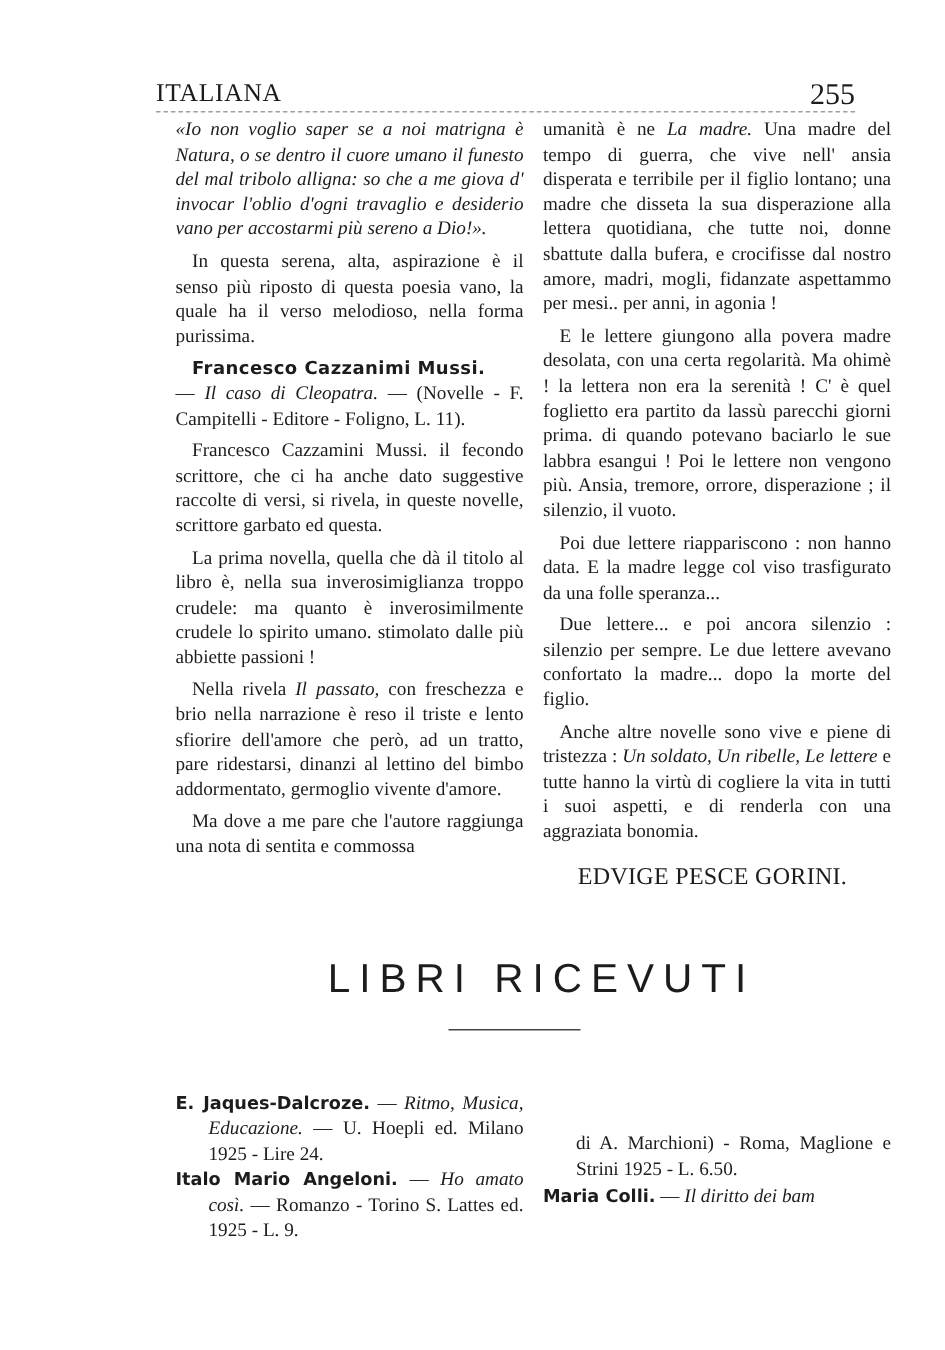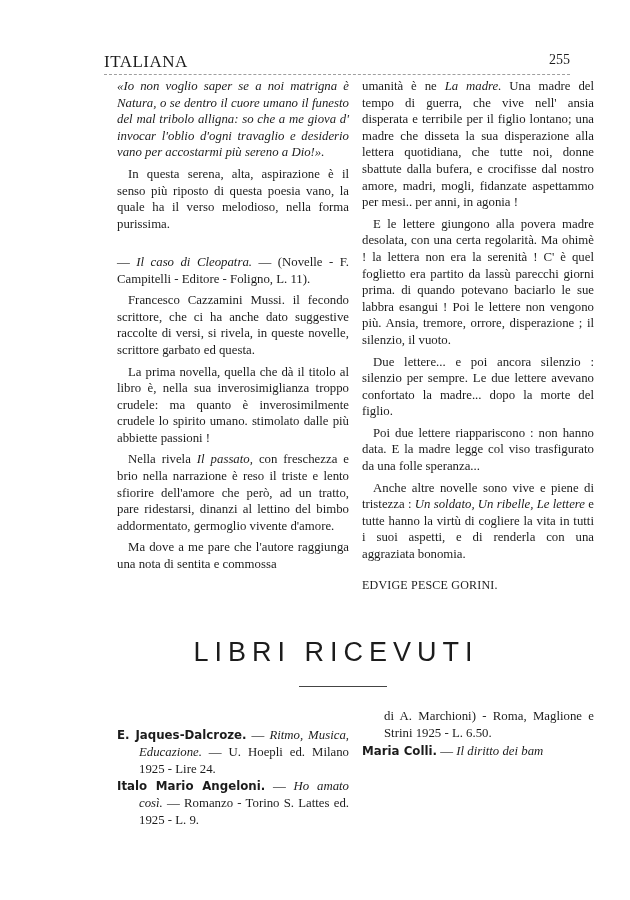--- a/index.html
+++ b/index.html
@@ -1,66 +1,66 @@
 <!DOCTYPE html>
 <html><head>
   <meta charset="utf-8">
   <style>
     html, body { margin: 0; padding: 0; background: #ffffff; }
     body { width: 630px; height: 900px; position: relative; overflow: hidden; font-family: "Liberation Serif", serif; color: #1c1c1c; }
     .page { position: absolute; left: 0; top: 0; width: 630px; height: 900px; background: #ffffff; }
     .running-head { position: absolute; left: 104px; top: 40px; width: 466px; height: 26px; margin-top: 12px; }
     .rh-title { position: absolute; left: 0; top: 0; font-size: 17px; letter-spacing: 0.5px; }
-    .rh-num { position: absolute; right: 0; top: 0; font-size: 14px; }
+    .rh-num { position: absolute; right: 0; top: 0; font-size: 20px; }
     .rh-rule { position: absolute; left: 0; top: 22px; width: 466px; height: 0; border-top: 1px dashed #777; opacity: 0.7; }
     .col { position: absolute; top: 78px; width: 232px; font-size: 12.8px; line-height: 16.6px; text-align: justify; }
     .col-left { left: 117px; }
     .col-right { left: 362px; }
     .col p { margin: 0 0 5px 0; text-indent: 11px; }
     .col p.noindent { text-indent: 0; }
     .col p.quote { font-style: italic; text-indent: 0; }
     .col .it { font-style: italic; }
     .col .author { font-family: "DejaVu Sans", sans-serif; font-weight: bold; font-size: 12px; letter-spacing: 0.3px; }
-    .signature { text-align: left; margin-top: 14px !important; text-indent: 0 !important; font-size: 12px; letter-spacing: 0.2px; padding-right: 6px; }
-    .section-title { position: absolute; left: 103px; top: 637px; width: 466px; text-align: center; font-family: "Liberation Sans", sans-serif; font-size: 27px; letter-spacing: 6px; font-weight: normal; }
+    .signature { text-align: center; margin-top: 14px !important; text-indent: 0 !important; font-size: 16px; letter-spacing: 0.2px; padding-right: 6px; }
+    .section-title { position: absolute; left: 128px; top: 637px; width: 466px; text-align: center; font-family: "Liberation Sans", sans-serif; font-size: 27px; letter-spacing: 6px; font-weight: normal; }
     .section-rule { position: absolute; left: 299px; top: 686px; width: 88px; border-top: 1px solid #444; }
     .books { position: absolute; top: 708px; width: 232px; font-size: 12.8px; line-height: 16.8px; }
     .books-left { left: 117px; margin-top: 19px; }
     .books-right { left: 362px; }
     .entry { margin: 0 0 1px 0; padding-left: 22px; text-indent: -22px; text-align: justify; }
-    .entry.cont { padding-left: 22px; text-indent: 0; }
+    .entry.cont { padding-left: 22px; text-indent: 0; margin-top: 46px; }
     .entry .name { font-family: "DejaVu Sans", sans-serif; font-weight: bold; font-size: 11.8px; }
     .entry .it { font-style: italic; }
   </style>
 </head>
 <body>
 
 <div class="page">
 
   <div class="running-head">
     <span class="rh-title">ITALIANA</span>
     <span class="rh-num">255</span>
     <div class="rh-rule"></div>
   </div>
 
   <div class="col col-left">
     <p class="quote">«Io non voglio saper se a noi matrigna è Natura, o se dentro il cuore umano il funesto del mal tribolo alligna: so che a me giova d' invocar l'oblio d'ogni travaglio e desiderio vano per accostarmi più sereno a Dio!».</p>
     <p>In questa serena, alta, aspirazione è il senso più riposto di questa poesia vano, la quale ha il verso melodioso, nella forma purissima.</p>
-    <p><br><span>— </span><span class="it">Il caso di Cleopatra.</span><span> — (Novelle - F. Campitelli - Editore - Foligno, L. 11).</span></p>
+    <p><span class="author">Francesco Cazzanimi Mussi.</span><br><span>— </span><span class="it">Il caso di Cleopatra.</span><span> — (Novelle - F. Campitelli - Editore - Foligno, L. 11).</span></p>
     <p>Francesco Cazzamini Mussi. il fecondo scrittore, che ci ha anche dato suggestive raccolte di versi, si rivela, in queste novelle, scrittore garbato ed questa.</p>
     <p>La prima novella, quella che dà il titolo al libro è, nella sua inverosimiglianza troppo crudele: ma quanto è inverosimilmente crudele lo spirito umano. stimolato dalle più abbiette passioni !</p>
     <p><span>Nella rivela </span><span class="it">Il passato,</span><span> con freschezza e brio nella narrazione è reso il triste e lento sfiorire dell'amore che però, ad un tratto, pare ridestarsi, dinanzi al lettino del bimbo addormentato, germoglio vivente d'amore.</span></p>
     <p>Ma dove a me pare che l'autore raggiunga una nota di sentita e commossa</p>
   </div>
 
   <div class="col col-right">
     <p class="noindent"><span>umanità è ne </span><span class="it">La madre.</span><span> Una madre del tempo di guerra, che vive nell' ansia disperata e terribile per il figlio lontano; una madre che disseta la sua disperazione alla lettera quotidiana, che tutte noi, donne sbattute dalla bufera, e crocifisse dal nostro amore, madri, mogli, fidanzate aspettammo per mesi.. per anni, in agonia !</span></p>
     <p>E le lettere giungono alla povera madre desolata, con una certa regolarità. Ma ohimè ! la lettera non era la serenità ! C' è quel foglietto era partito da lassù parecchi giorni prima. di quando potevano baciarlo le sue labbra esangui ! Poi le lettere non vengono più. Ansia, tremore, orrore, disperazione ; il silenzio, il vuoto.</p>
+    <p>Poi due lettere riappariscono : non hanno data. E la madre legge col viso trasfigurato da una folle speranza...</p>
     <p>Due lettere... e poi ancora silenzio : silenzio per sempre. Le due lettere avevano confortato la madre... dopo la morte del figlio.</p>
-    <p>Poi due lettere riappariscono : non hanno data. E la madre legge col viso trasfigurato da una folle speranza...</p>
     <p><span>Anche altre novelle sono vive e piene di tristezza : </span><span class="it">Un soldato, Un ribelle, Le lettere</span><span> e tutte hanno la virtù di cogliere la vita in tutti i suoi aspetti, e di renderla con una aggraziata bonomia.</span></p>
     <p class="signature">EDVIGE PESCE GORINI.</p>
   </div>
 
   <div class="section-title">LIBRI RICEVUTI</div>
   <div class="section-rule"></div>
 
   <div class="books books-left">
     <p class="entry"><span class="name">E. Jaques-Dalcroze.</span><span> — </span><span class="it">Ritmo, Musica, Educazione.</span><span> — U. Hoepli ed. Milano 1925 - Lire 24.</span></p>
     <p class="entry"><span class="name">Italo Mario Angeloni.</span><span> — </span><span class="it">Ho amato così.</span><span> — Romanzo - Torino S. Lattes ed. 1925 - L. 9.</span></p>

